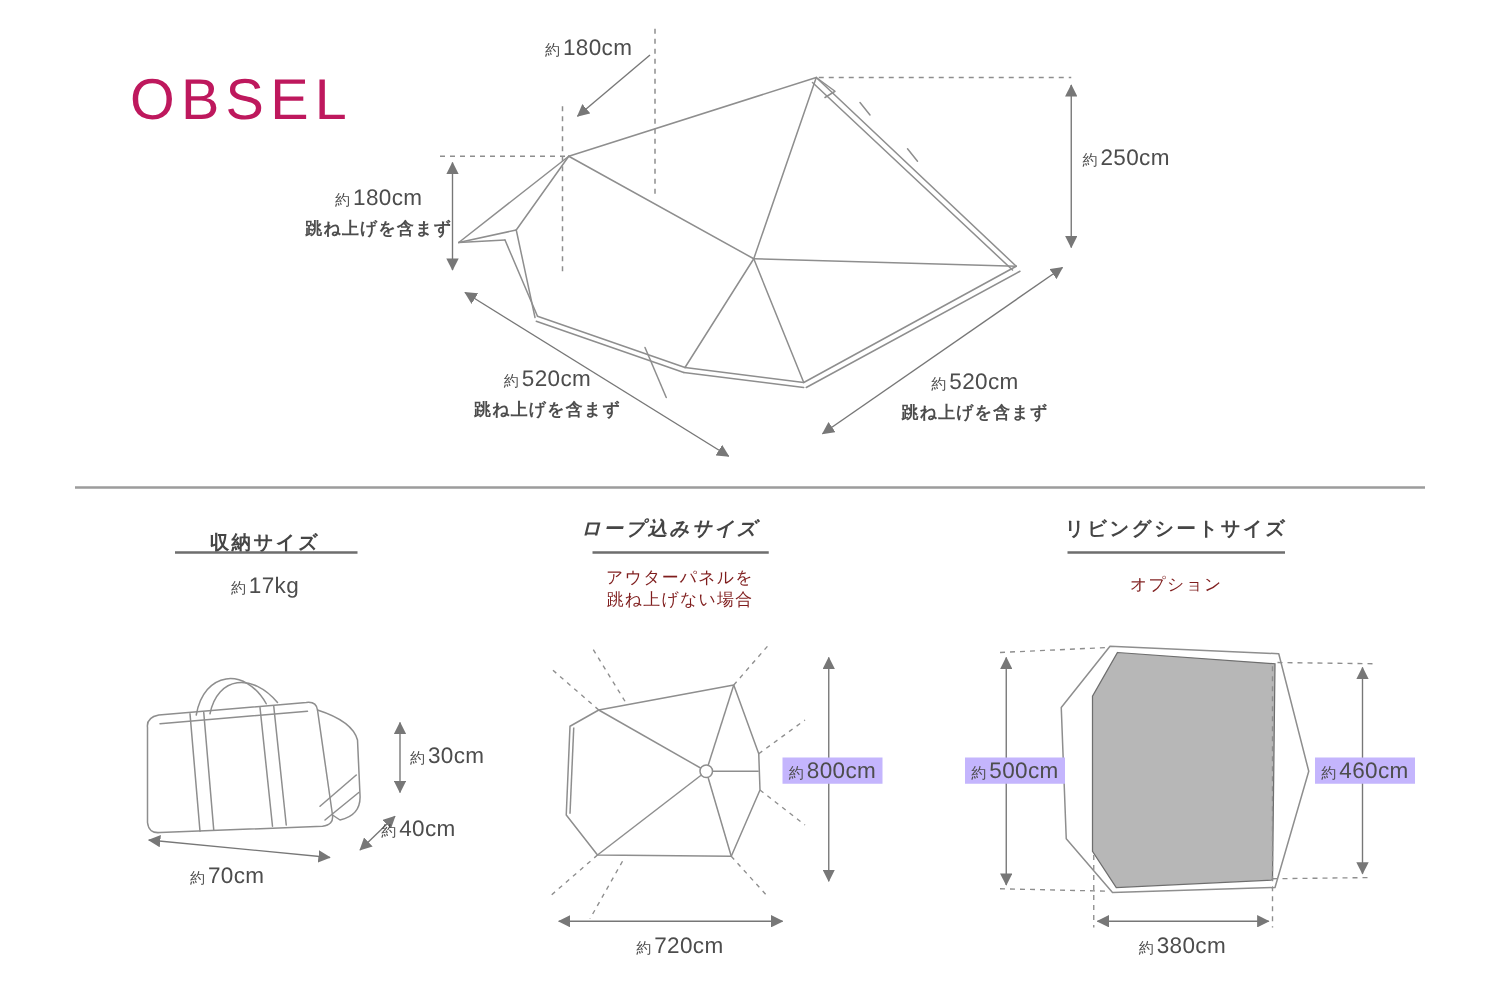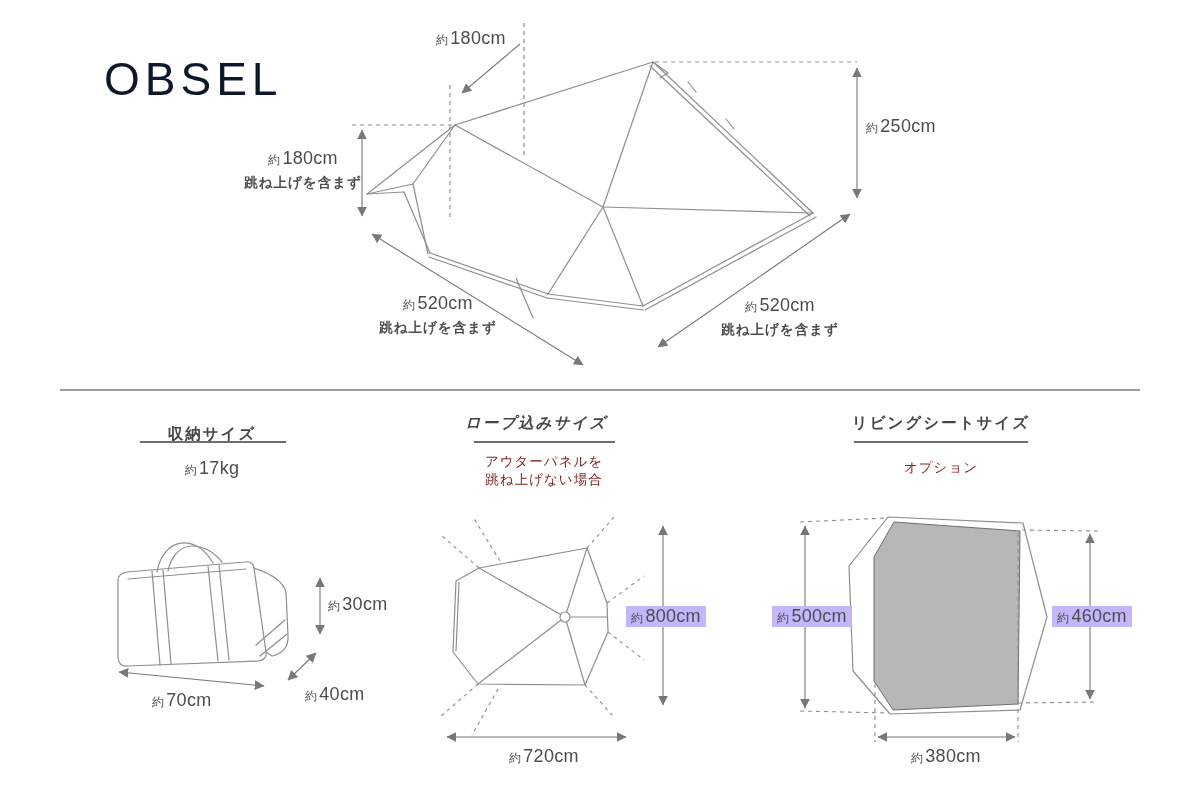--- a/index.html
+++ b/index.html
@@ -1,19 +1,19 @@
 <!DOCTYPE html>
 <html><head>
 <meta charset="utf-8">
 <style>
   html,body{margin:0;padding:0;background:#ffffff;}
   body{font-family:"Liberation Sans",sans-serif;}
   #canvas{position:relative;width:1200px;height:801px;background:#fff;overflow:hidden;margin:0 auto;}
   .abs{position:absolute;}
-  .logo{font-size:46px;font-weight:300;letter-spacing:5px;color:#0f172a;}
+  .logo{font-size:46px;font-weight:300;letter-spacing:5px;color:#be185d;}
   .lbl{position:absolute;color:#4d4d4d;}
   .dim{font-size:18px;font-weight:500;white-space:nowrap;letter-spacing:.3px;}
   .dim .approx{font-size:12px;margin-right:2px;}
   .note{font-size:13.5px;font-weight:700;letter-spacing:1px;white-space:nowrap;margin-top:5px;}
   .center{text-align:center;}
   .on-line{background:#c4b5fd;padding:0 2px;text-align:center;}
   .sec-title{font-size:15.5px;font-weight:600;letter-spacing:2px;color:#454545;text-align:center;white-space:nowrap;}
   .underline{position:absolute;height:2px;background:#6e6e6e;}
   .sub-note{font-size:13.5px;font-weight:500;letter-spacing:1px;color:#7f1d1d;text-align:center;white-space:nowrap;}
   .divider{position:absolute;left:60px;top:389px;width:1080px;height:2px;background:#9c9c9c;}
@@ -130,21 +130,21 @@
     <g stroke="#777" stroke-width="1.1" fill="none">
       <path d="M320,578 L320,634" marker-start="url(#ah-b)" marker-end="url(#ah-b)"></path>
       <path d="M288,680 L316,653" marker-start="url(#ah-b)" marker-end="url(#ah-b)"></path>
       <path d="M119,672 L264,686" marker-start="url(#ah-b)" marker-end="url(#ah-b)"></path>
     </g>
   </svg>
 
   <div class="lbl dim" style="left:328px;top:594px;">
     <span class="approx">約</span><span>30cm</span>
   </div>
-  <div class="lbl dim" style="left:305px;top:684px;text-align:center;">
+  <div class="lbl dim" style="left:305px;top:653px;text-align:center;">
     <span class="approx">約</span><span>40cm</span>
   </div>
   <div class="lbl dim" style="left:152px;top:690px;">
     <span class="approx">約</span><span>70cm</span>
   </div>
 
   <div class="lbl sec-title" style="left:436px;top:413px;width:200px;font-style:italic;">ロープ込みサイズ</div>
   <div class="underline" style="left:474px;top:441px;width:141px;"></div>
   <div class="lbl sub-note" style="left:444px;top:453px;width:200px;">アウターパネルを</div>
   <div class="lbl sub-note" style="left:444px;top:471px;width:200px;">跳ね上げない場合</div>

